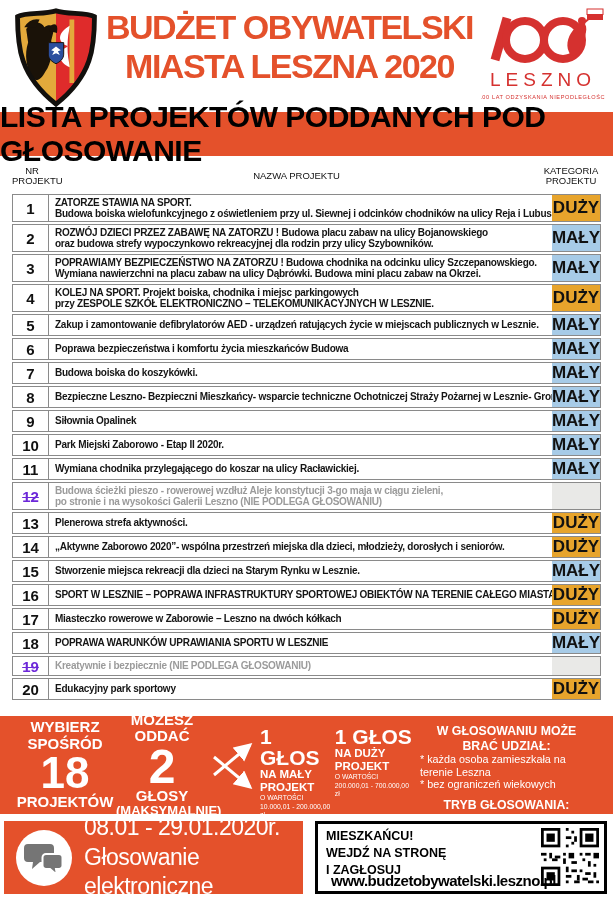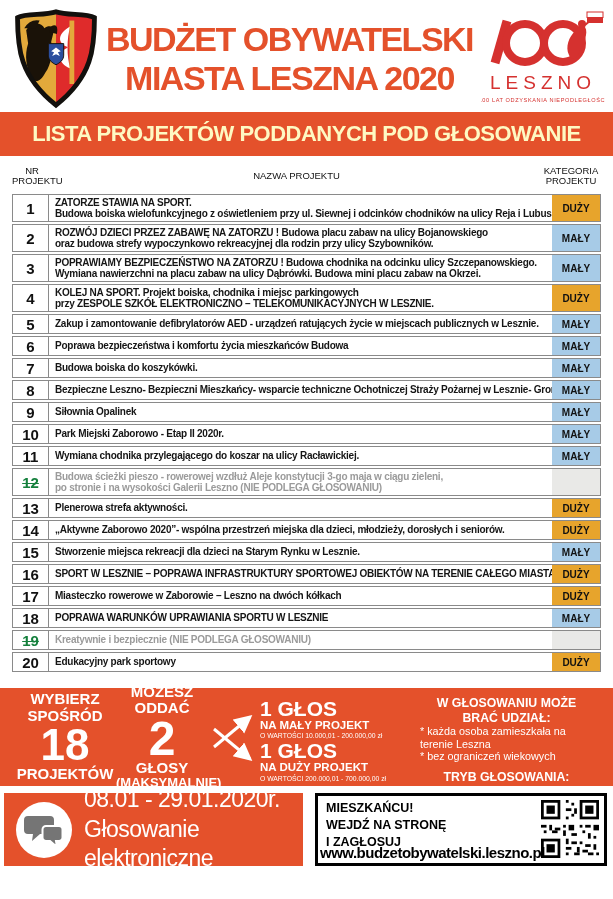--- a/index.html
+++ b/index.html
@@ -1,66 +1,66 @@
 <!DOCTYPE html>
 <html lang="pl"><head>
 <meta charset="utf-8">
 <style>
   * { margin:0; padding:0; box-sizing:border-box; }
   body { background:#fff; font-family:"Liberation Sans", sans-serif; }
   .page { width:613px; height:899px; background:#fff; overflow:hidden; position:relative; }
 
   
-  .header { height:112px; display:flex; align-items:center; padding:8px 6px 2px 12px; }
+  .header { height:112px; display:flex; align-items:flex-start; padding:8px 6px 2px 12px; }
   .coa { width:88px; height:100px; flex:0 0 auto; }
   .title-block { flex:1; text-align:center; color:#E4512B; font-weight:bold;
                  font-size:34px; line-height:1.15; letter-spacing:-1.5px; padding:0 4px; }
   .logo100 { width:128px; flex:0 0 auto; text-align:center; }
   .logo100 svg { display:block; margin:0 auto; }
 
   
-  .banner { height:44px; background:#E4512B; color:#fef9c3; display:flex; align-items:center;
-            justify-content:center; font-weight:bold; font-size:22px; letter-spacing:-0.5px; }
+  .banner { height:44px; background:#E4512B; color:#000000; display:flex; align-items:center;
+            justify-content:center; font-weight:bold; font-size:30px; letter-spacing:-0.5px; }
 
   
   .table-wrap { margin:4px 12px 0 12px; }
   .thead { display:flex; align-items:center; text-align:center; font-weight:normal;
            font-size:9.5px; line-height:1.1; height:32px; white-space:pre-line; color:#111; }
   .th-nr { width:40px; }
   .th-name { flex:1; }
   .th-cat { width:60px; }
   .prow { display:flex; align-items:stretch; border:1px solid #8a8a8a; margin-top:2px;
           min-height:20px; background:#fff; }
   .prow .nr { width:36px; flex:0 0 auto; display:flex; align-items:center; justify-content:center;
               font-weight:bold; font-size:15px; border-right:1px solid #8a8a8a; color:#111; }
   .prow .name { flex:1; display:flex; flex-direction:column; justify-content:center;
                 padding:1.5px 6px; font-weight:bold; font-size:10px; line-height:11.5px;
                 letter-spacing:-0.25px; color:#151515; overflow:hidden; }
   .prow .name div { white-space:nowrap; }
   .prow .cat { width:48px; flex:0 0 auto; display:flex; align-items:center; justify-content:center;
-               font-weight:bold; font-size:10px; color:#111; }
+               font-weight:bold; font-size:17px; color:#111; }
   .cat.duzy { background:#E7A42C; }
   .cat.maly { background:#A7CBE7; }
   .cat.none { background:#E9E9E7; }
-  .prow.disabled .nr { color:#15803d; text-decoration:line-through; }
+  .prow.disabled .nr { color:#6d28d9; text-decoration:line-through; }
   .prow.disabled .name { color:#9b9b9b; }
 
   
   .info-band { margin-top:16px; height:98px; background:#E4512B; color:#fff;
                display:flex; align-items:stretch; padding:8px 20px 8px 14px; }
   .big-col { text-align:center; font-weight:bold; display:flex; flex-direction:column;
              justify-content:center; }
   .choose { width:102px; }
   .cast { width:92px; }
   .big-col .sm { font-size:15px; line-height:1.1; }
   .big-col .xs { font-size:13px; line-height:1.1; }
   .choose .num { font-size:44px; line-height:0.95; }
   .cast .num { font-size:48px; line-height:0.9; }
   .arrows { width:52px; display:flex; align-items:center; justify-content:center; }
-  .votes { width:152px; display:flex; flex-direction:column; justify-content:space-between;
+  .votes { width:152px; display:flex; flex-direction:row; justify-content:space-between;
            padding:2px 0; }
   .vote .t { font-weight:bold; font-size:21px; line-height:1; }
   .vote .s { font-weight:bold; font-size:11.5px; line-height:1.15; }
   .vote .v { font-size:6.8px; line-height:1.2; }
   .rules { flex:1; padding-left:8px; font-size:10.8px; line-height:1.18; }
   .rules .rt { font-weight:bold; font-size:12.3px;text-align:center; }
   .rules .gap { height:7px; }
   .rules [data-list] div { white-space:pre-wrap; }
 
   
@@ -68,21 +68,21 @@
   .date-box { flex:1; background:#E4512B; display:flex; align-items:center;
               padding:0 8px 0 12px; gap:12px; }
   .chat-circle { width:56px; height:56px; border-radius:50%; background:#fff; flex:0 0 auto;
                  display:flex; align-items:center; justify-content:center; }
   .date-text { color:#fff; font-size:23px; line-height:1.3; letter-spacing:-0.5px; }
   .cta-box { width:292px; flex:0 0 auto; background:#fff; border:3px solid #000;
              position:relative; padding:4px 8px 2px 8px; }
   .cta-lines { font-weight:bold; font-size:12.5px; line-height:1.35; color:#000; }
   .qr { position:absolute; top:4px; right:5px; }
   .website { font-weight:bold; font-size:15px; color:#000; letter-spacing:-0.5px;
-             position:absolute; left:2px; bottom:2px; white-space:nowrap; }
+             position:absolute; left:13px; bottom:2px; white-space:nowrap; }
 </style>
 </head>
 <body>
 
 <div class="page">
 
   <div class="header">
     <svg class="coa" viewBox="0 0 90 104">
       <defs>
         <clipPath id="shieldClip">

